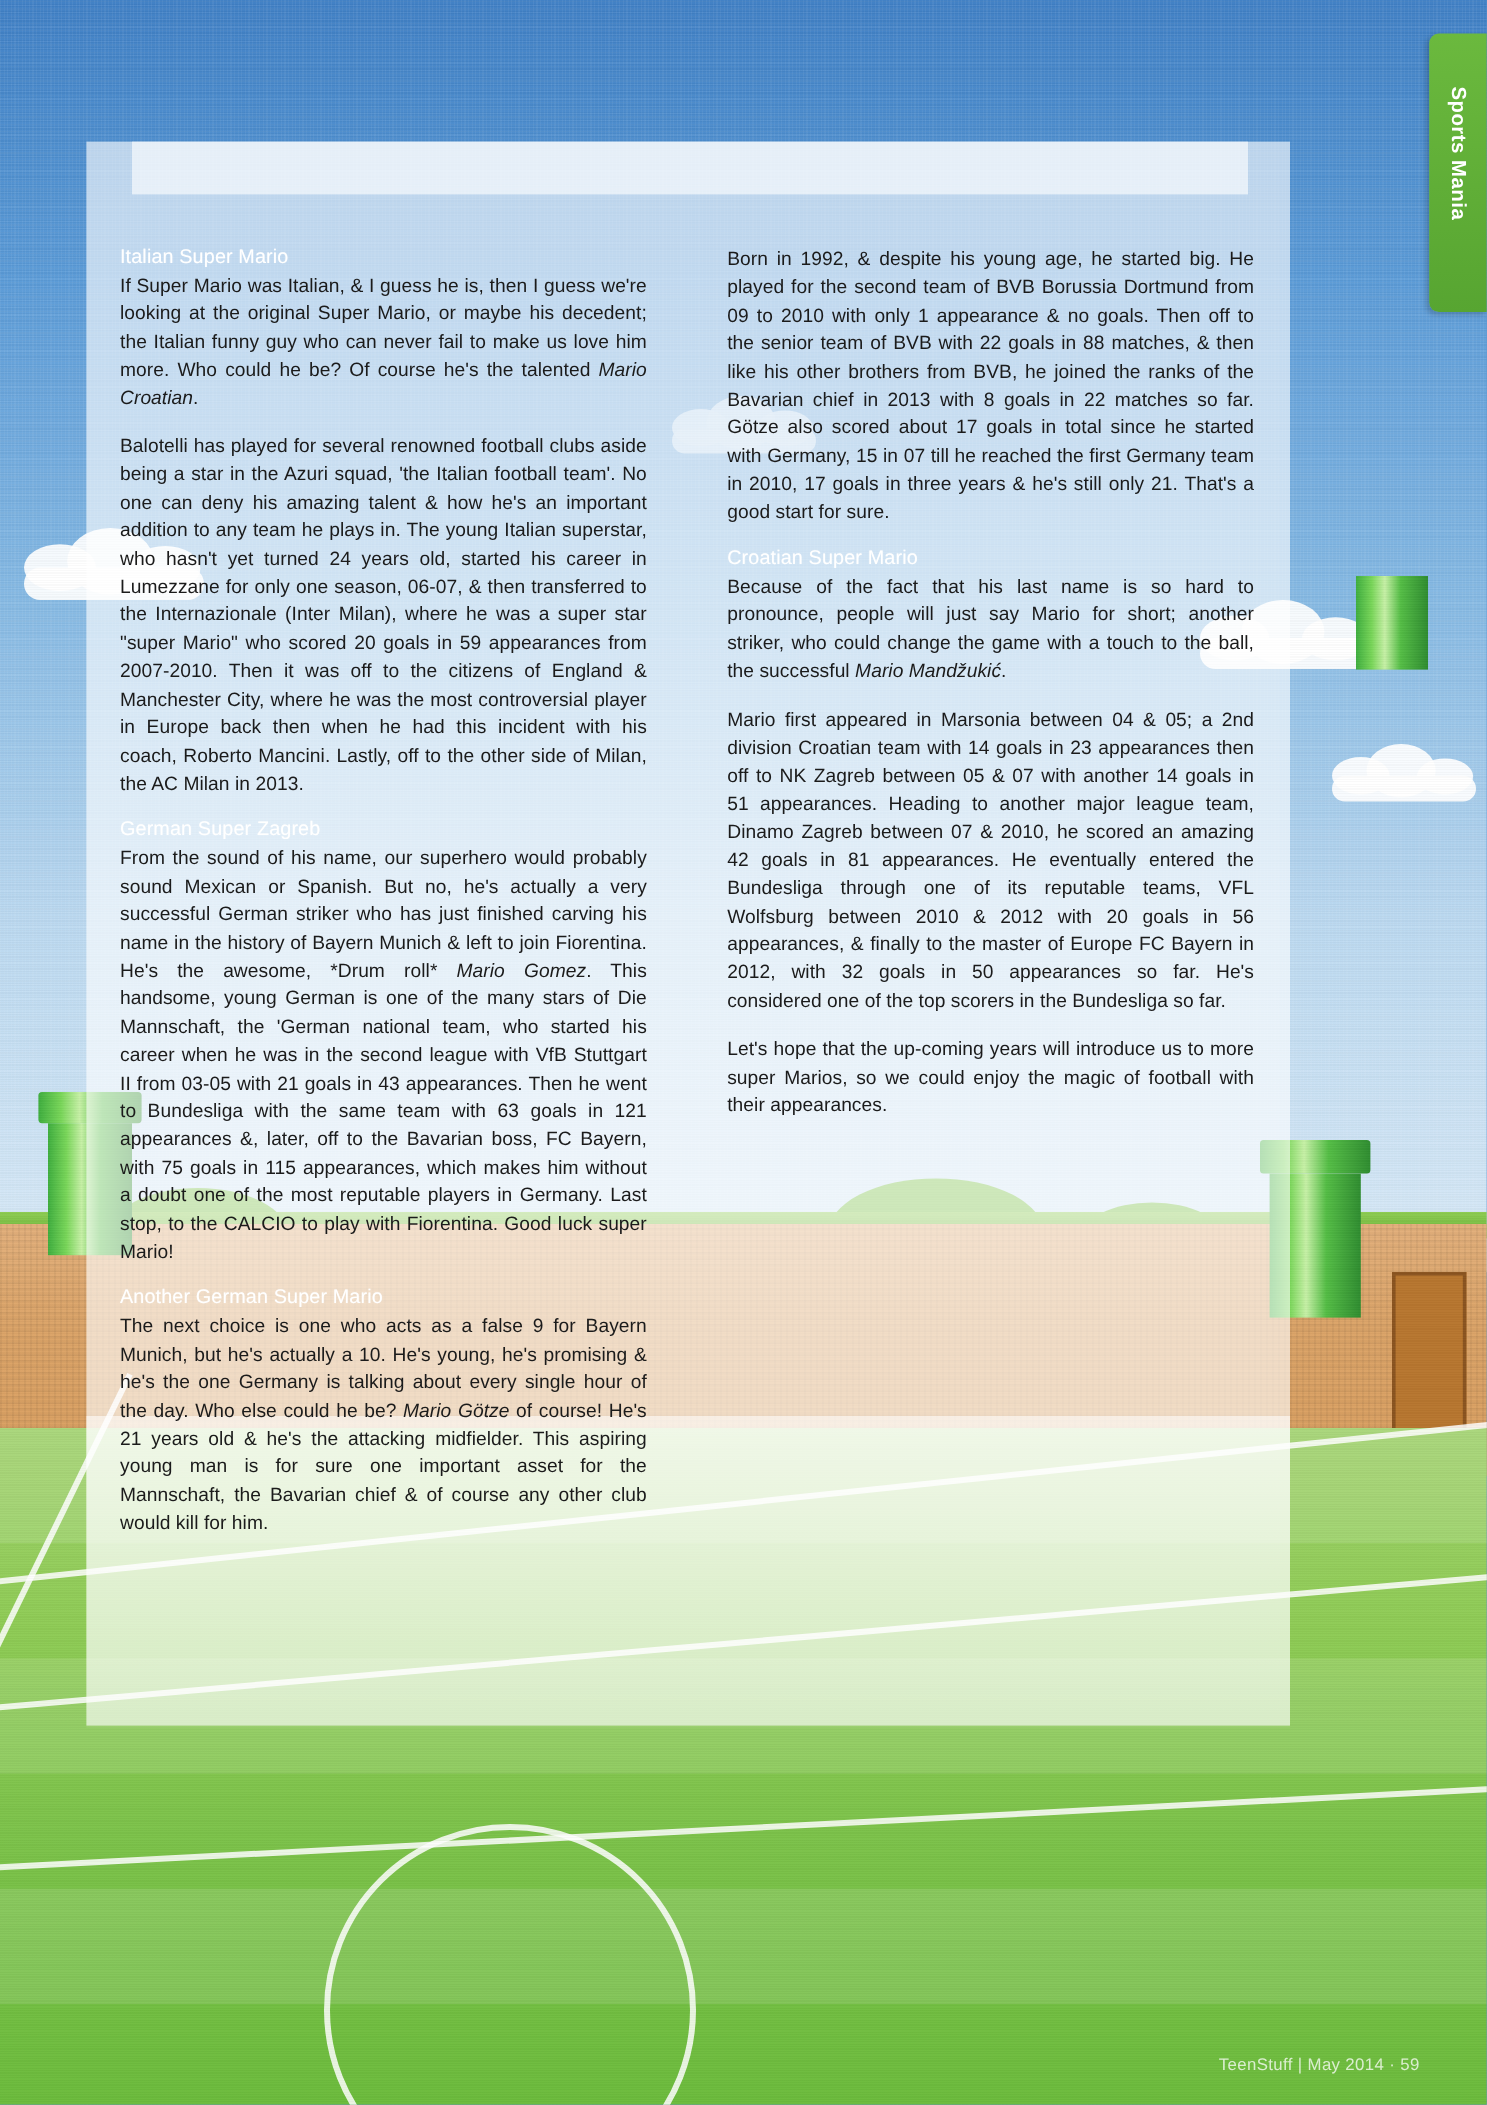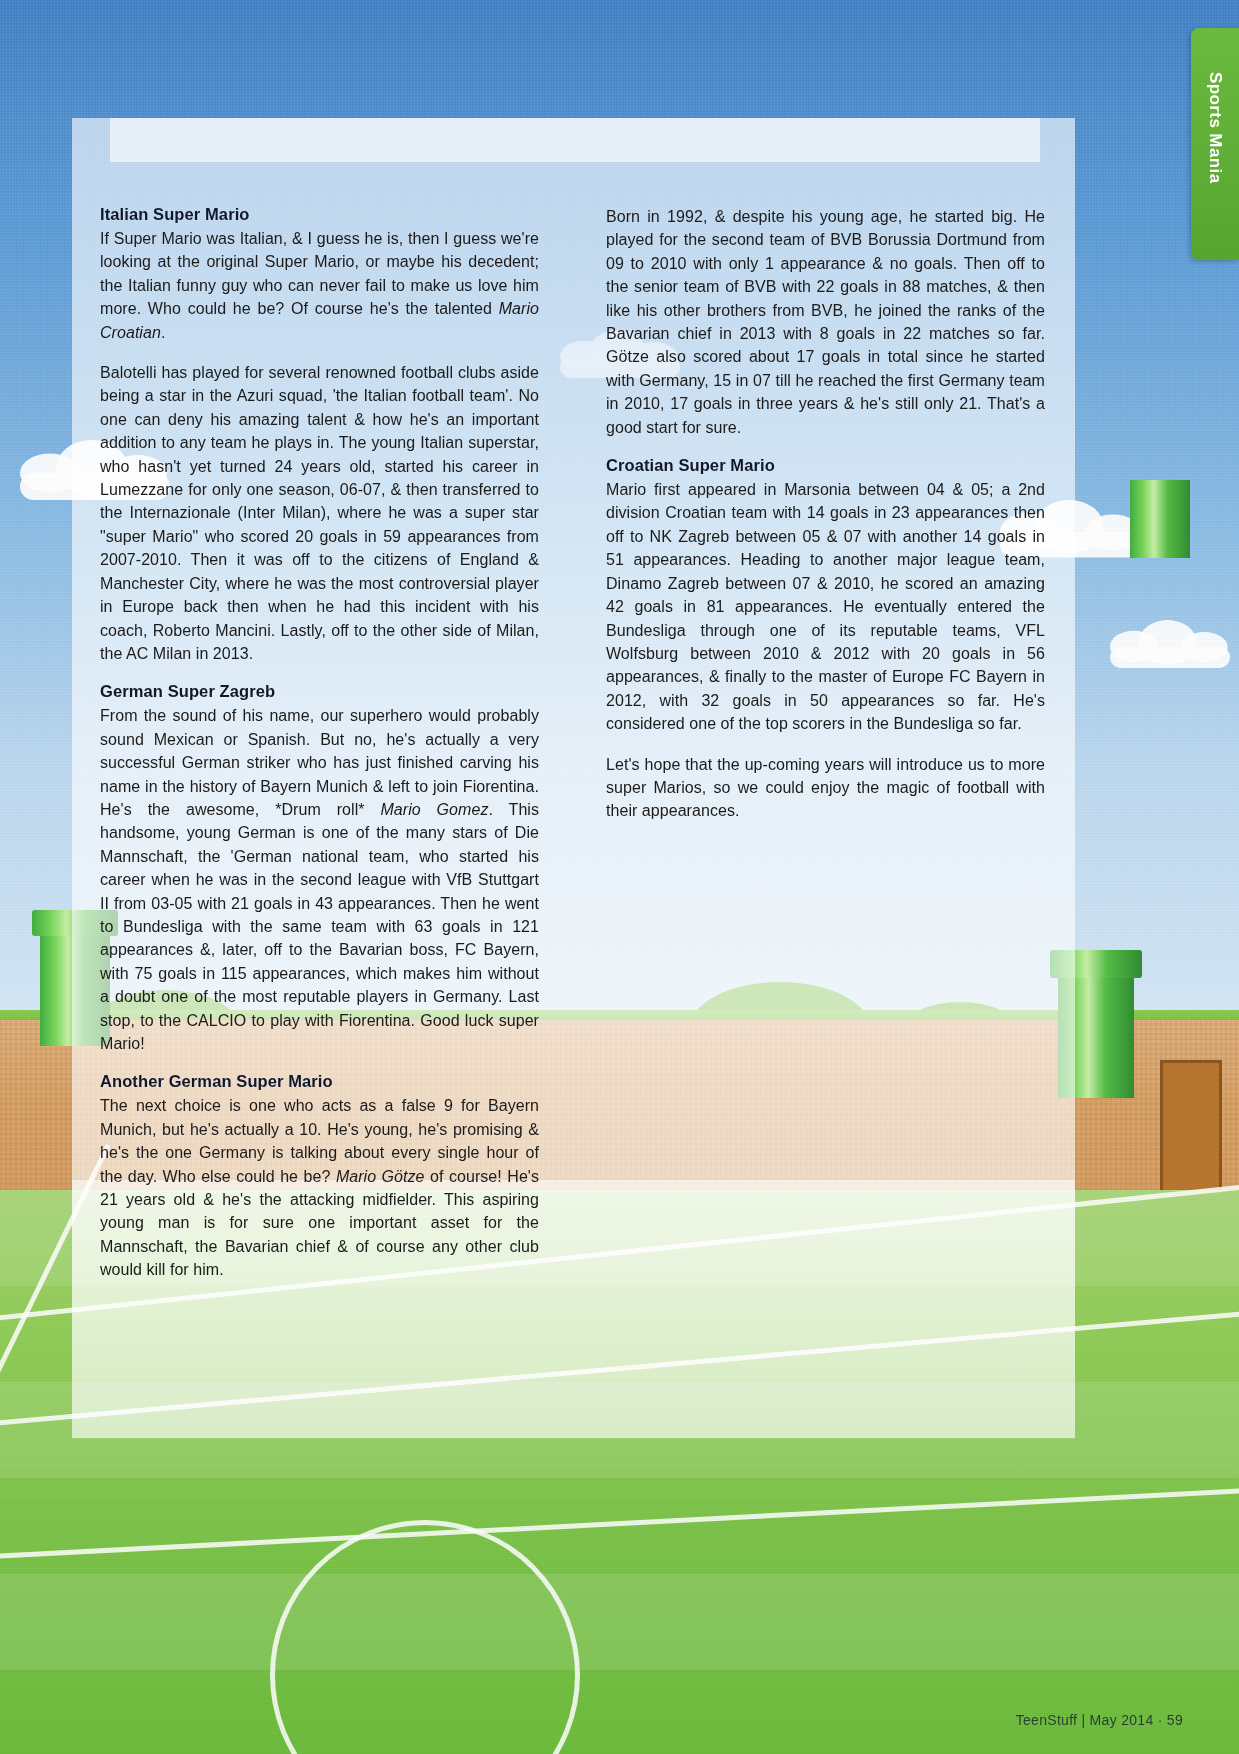--- a/index.html
+++ b/index.html
@@ -90,38 +90,38 @@
   }
 
   
   .columns{
     position:absolute;left:100px;top:205px;width:945px;
     display:flex;gap:67px;
   }
   .col{width:439px;}
 
   .sec-head{
-    color:#0f172a;font-weight:bold;font-size:16.5px;
+    color:#ffffff;font-weight:normal;font-size:16.5px;
     margin:0 0 3px 0;letter-spacing:.1px;
     text-shadow:0 0 1px rgba(255,255,255,.5);
   }
   .sec-head.spaced{}
   p.body{
     margin:0 0 17px 0;
     font-size:16px;line-height:23.4px;
     color:#1b1b1b;text-align:justify;
     letter-spacing:.05px;
   }
   p.body:last-child{margin-bottom:0;}
   em{font-style:italic;}
 
   
   .footer{
     position:absolute;right:56px;bottom:26px;
-    font-size:14px;color:#0f172a;opacity:.75;
+    font-size:14px;color:#ffffff;opacity:.75;
     letter-spacing:.3px;
   }
 
   .grain{
     position:absolute;inset:0;pointer-events:none;
     background-image:repeating-linear-gradient(0deg,rgba(0,0,0,.022) 0 1px,rgba(255,255,255,.015) 1px 2px);
   }
 </style>
 </head>
 <body>
@@ -208,18 +208,19 @@
       <p class="body">If Super Mario was Italian, &amp; I guess he is, then I guess we're looking at the original Super Mario, or maybe his decedent; the Italian funny guy who can never fail to make us love him more. Who could he be? Of course he's the talented <em>Mario Croatian</em>.</p>
       <p class="body">Balotelli has played for several renowned football clubs aside being a star in the Azuri squad, 'the Italian football team'. No one can deny his amazing talent &amp; how he's an important addition to any team he plays in. The young Italian superstar, who hasn't yet turned 24 years old, started his career in Lumezzane for only one season, 06-07, &amp; then transferred to the Internazionale  (Inter Milan), where he was a super star "super Mario" who scored 20 goals in 59 appearances from 2007-2010. Then it was off to the citizens of England &amp; Manchester City, where he was the most controversial player in Europe back then when he had this incident with his coach, Roberto Mancini. Lastly, off to the other side of Milan, the AC Milan in 2013.</p>
       <div class="sec-head spaced">German Super Zagreb</div>
       <p class="body">From the sound of his name, our superhero would probably sound Mexican or Spanish. But no, he's actually a very successful German striker who has just finished carving his name in the history of Bayern Munich &amp; left to join Fiorentina. He's the awesome, *Drum roll* <em>Mario Gomez</em>. This handsome, young German is one of the many stars of Die Mannschaft, the 'German national team, who started his career when he was in the second league with VfB Stuttgart II from 03-05 with 21 goals in 43 appearances. Then he went to Bundesliga with the same team with 63 goals in 121 appearances &amp;, later, off to the Bavarian boss, FC Bayern, with 75 goals in 115 appearances, which makes him without a doubt one of the most reputable players in Germany. Last stop, to the CALCIO to play with Fiorentina. Good luck super Mario!</p>
       <div class="sec-head spaced">Another German Super Mario</div>
       <p class="body">The next choice is one who acts as a false 9 for Bayern Munich, but he's actually a 10. He's young, he's promising &amp; he's the one Germany is talking about every single hour of the day. Who else could he be? <em>Mario Götze</em> of course! He's 21 years old &amp; he's the attacking midfielder. This aspiring young man is for sure one important asset for the Mannschaft, the Bavarian chief &amp; of course any other club would kill for him.</p>
     </div>
     <div class="col">
       <p class="body">Born in 1992, &amp; despite his young age, he started big. He played for the second team of BVB Borussia Dortmund from 09 to 2010 with only 1 appearance &amp; no goals. Then off to the senior team of BVB with 22 goals in 88 matches, &amp; then like his other brothers from BVB, he joined the ranks of the Bavarian chief in 2013 with 8 goals in 22 matches so far. Götze also scored about 17 goals in total since he started with Germany, 15 in 07 till he reached the first Germany team in 2010, 17 goals in three years &amp; he's still only 21. That's a good start for sure.</p>
       <div class="sec-head spaced">Croatian Super Mario</div>
+      <p class="body">Because of the fact that his last name is so hard to pronounce, people will just say Mario for short; another striker, who could change the game with a touch to the ball, the successful <em>Mario Mandžukić</em>.</p>
       <p class="body">Mario first appeared in Marsonia between 04 &amp; 05; a 2nd division Croatian team with 14 goals in 23 appearances then off to NK Zagreb between 05 &amp; 07 with another 14 goals in 51 appearances. Heading to another major league team, Dinamo Zagreb between 07 &amp; 2010, he scored an amazing 42 goals in 81 appearances. He eventually entered the Bundesliga through one of its reputable teams, VFL Wolfsburg between 2010 &amp; 2012 with 20 goals in 56 appearances, &amp; finally to the master of Europe FC Bayern in 2012, with 32 goals in 50 appearances so far. He's considered one of the top scorers in the Bundesliga so far.</p>
       <p class="body">Let's hope that the up-coming years will introduce us to more super Marios, so we could enjoy the magic of football with their appearances.</p>
     </div>
   </div>
 
 <div class="footer">TeenStuff | May 2014 · 59</div>
 
 </body></html>

